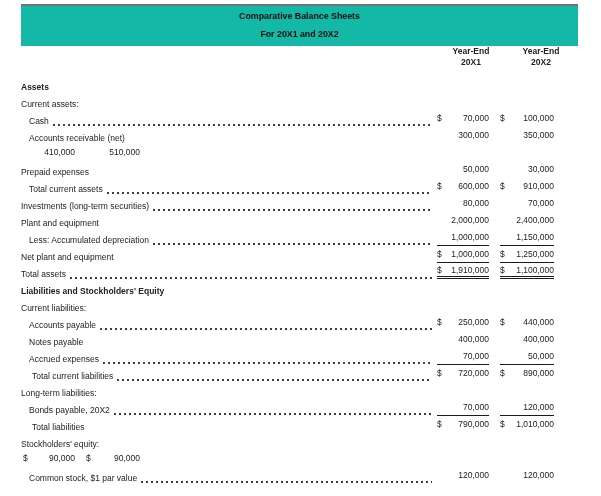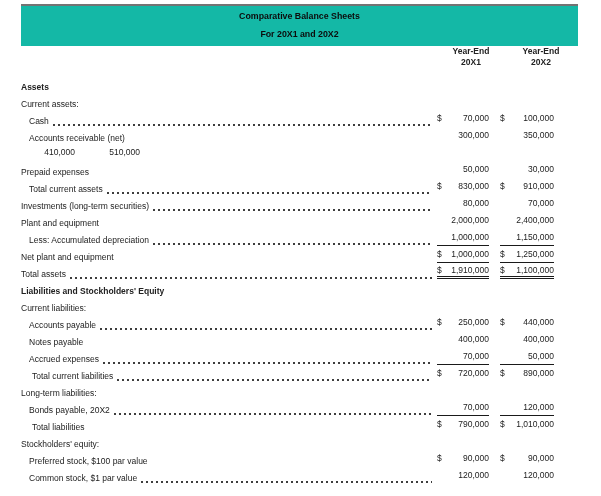--- a/index.html
+++ b/index.html
@@ -135,21 +135,21 @@
       <span class="num">30,000</span>
     </div>
   </div>
         <div class="row ind-1 dotted">
     <div class="cell-label">
       <span class="lbl">Total current assets</span>
       <span class="fill"></span>
     </div>
     <div class="cell-val v1">
       <span class="cur">$</span>
-      <span class="num">830,000</span>
+      <span class="num">600,000</span>
     </div>
     <div class="cell-val v2">
       <span class="cur">$</span>
       <span class="num">910,000</span>
     </div>
   </div>
         <div class="row ind-0 dotted">
     <div class="cell-label">
       <span class="lbl">Investments (long-term securities)</span>
       <span class="fill"></span>
@@ -353,24 +353,20 @@
     <div class="cell-val v1">
       <span class="cur"></span>
       <span class="num"></span>
     </div>
     <div class="cell-val v2">
       <span class="cur"></span>
       <span class="num"></span>
     </div>
   </div>
         <div class="row ind-1">
-    <div class="cell-label">
-      <span class="lbl">Preferred stock, $100 par value</span>
-      <span class="fill"></span>
-    </div>
     <div class="cell-val v1">
       <span class="cur">$</span>
       <span class="num">90,000</span>
     </div>
     <div class="cell-val v2">
       <span class="cur">$</span>
       <span class="num">90,000</span>
     </div>
   </div>
         <div class="row ind-1 dotted">

